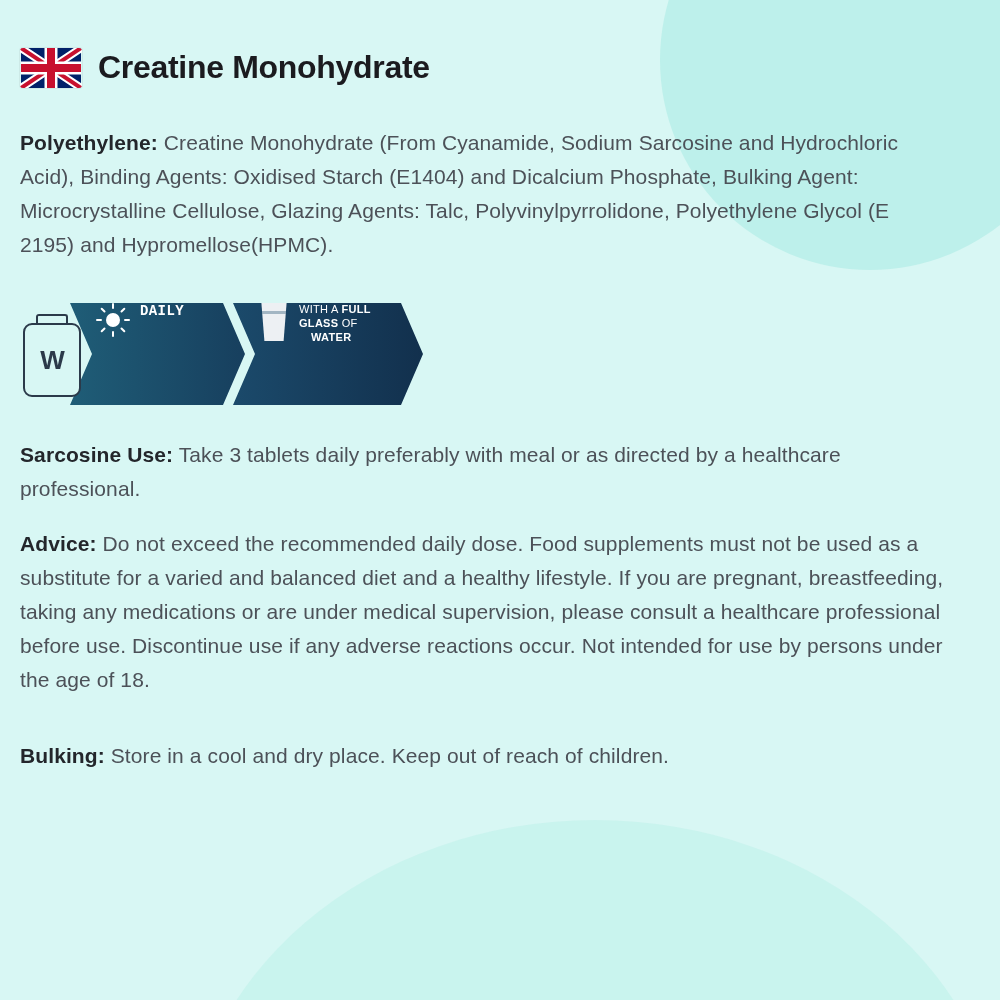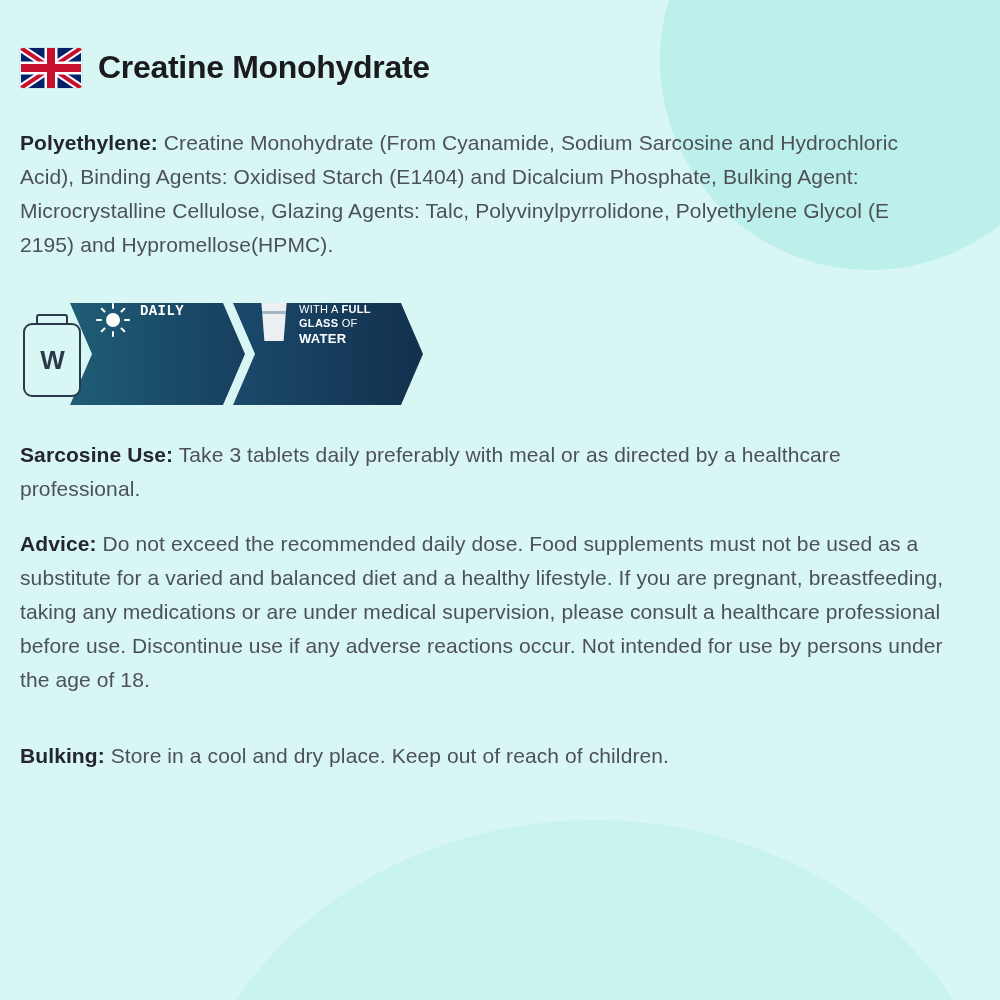--- a/index.html
+++ b/index.html
@@ -218,21 +218,21 @@
     opacity: 0.35;
   }
   .water-text {
     font-size: 11px;
     line-height: 1.25;
     letter-spacing: 0.3px;
     text-transform: uppercase;
   }
   .water-text .l1 { font-weight: 400; }
   .water-text .l1 b { font-weight: 700; }
-  .water-text .l2 { font-weight: 700; font-size: 13px; }
+  .water-text .l2 { font-weight: 700; font-size: 11px; margin-left: 12px; }
 </style>
 </head>
 <body>
 
 <div class="page">
   <div class="blob-tr"></div>
   <div class="blob-br"></div>
 
   <div class="content">
 

